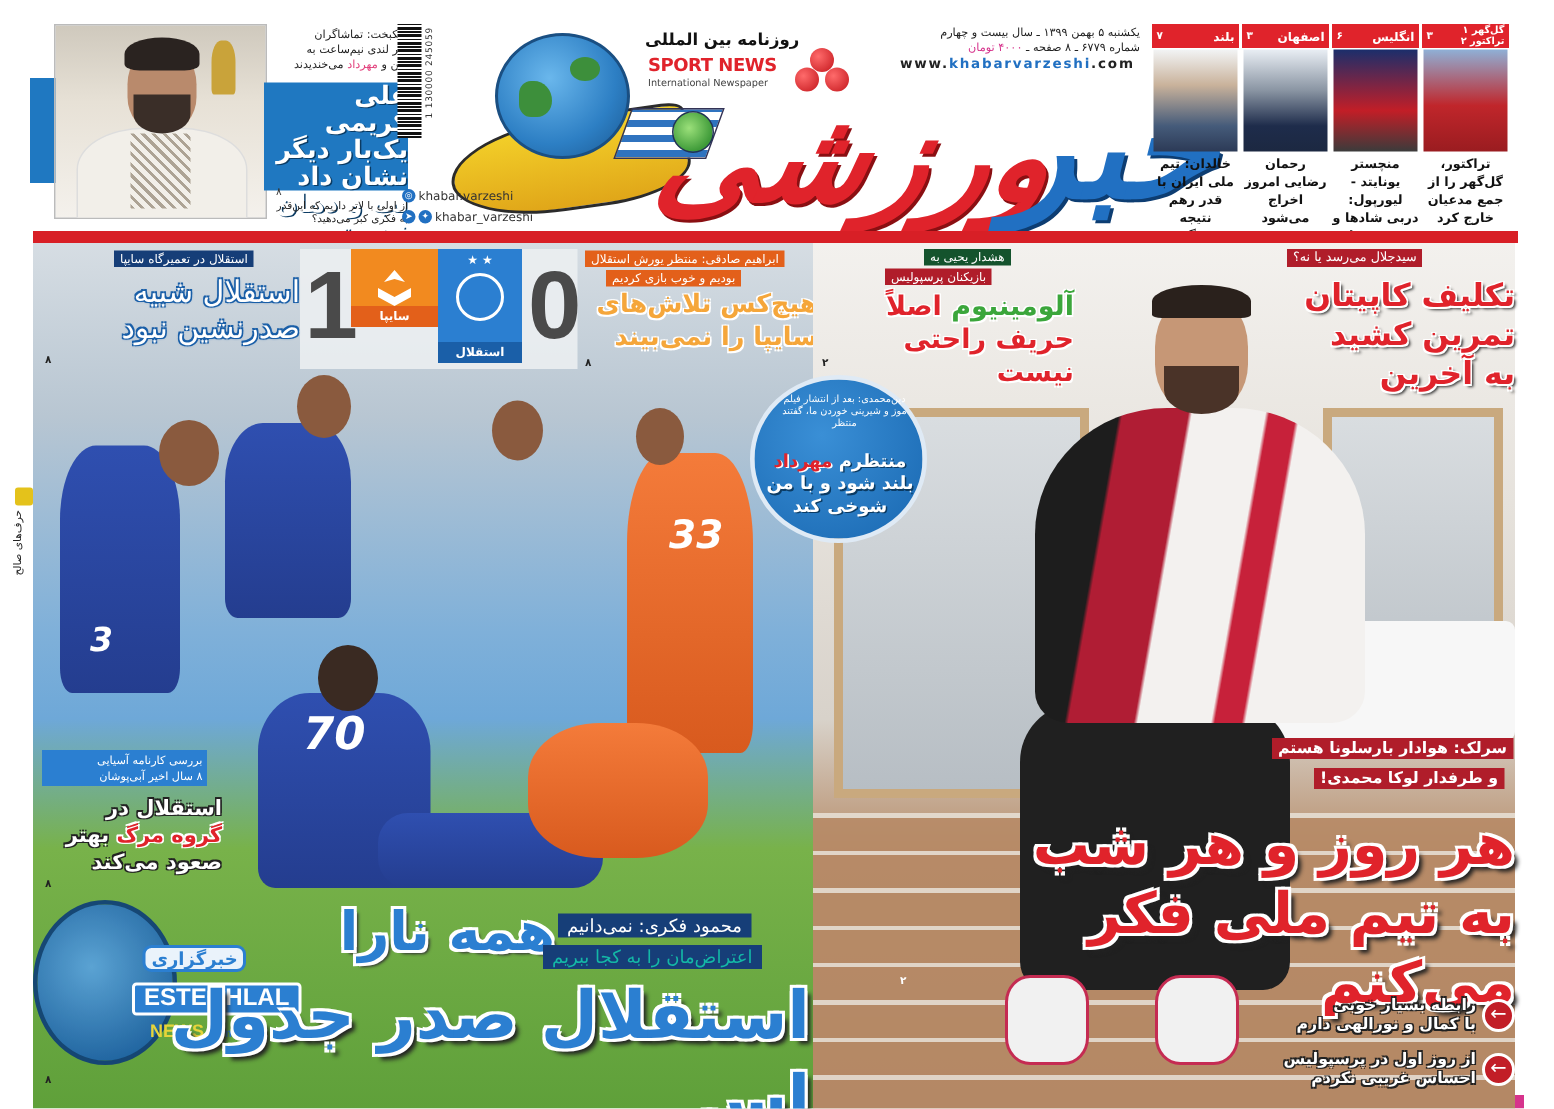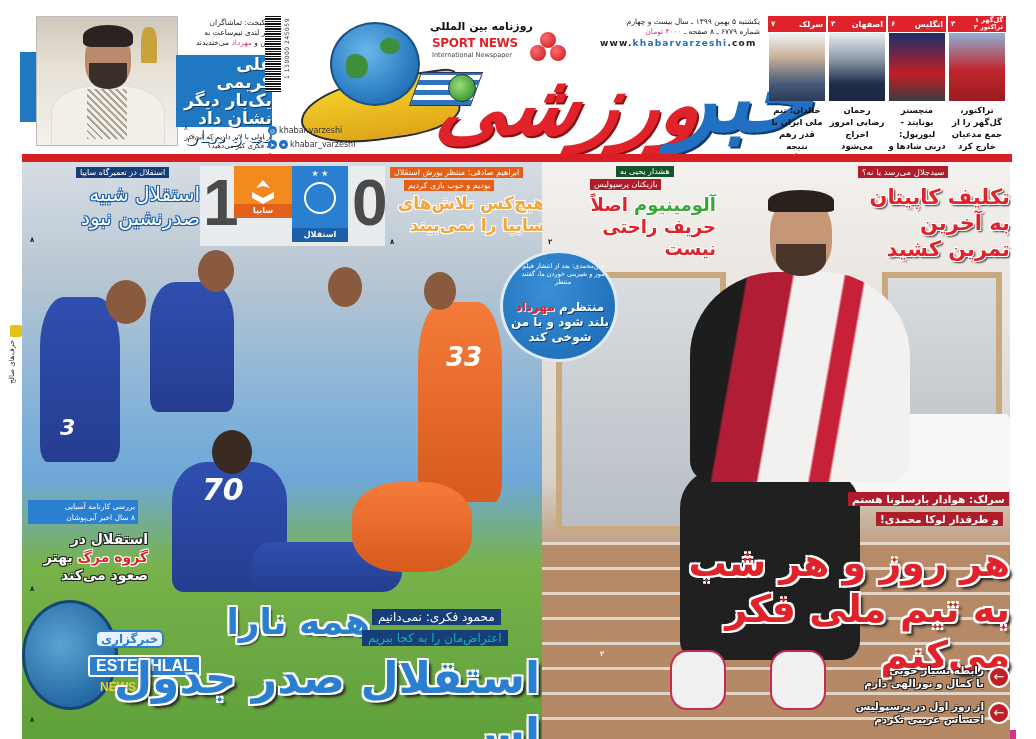--- a/index.html
+++ b/index.html
@@ -242,21 +242,21 @@
   <div class="bar">
       <span class="pg">۳</span>
       <span>اصفهان</span>
     </div>
   <div class="pic"></div>
   <div class="cap">رحمان رضایی امروز اخراج می‌شود</div>
 </div>
 <div id="tb4" class="abs topbox">
   <div class="bar">
       <span class="pg">۷</span>
-      <span>سرلک</span>
+      <span>بلند</span>
     </div>
   <div class="pic"></div>
   <div class="cap">خالدان: تیم ملی ایران با قدر رهم نتیجه نمی‌گیرد</div>
 </div>
 
 <div id="red-rule" class="abs"></div>
 
 <div id="left-photo" class="abs">
 
   <div class="player pl-blue" style="left:18px;top:135px;width:80px;height:165px;">
@@ -343,22 +343,22 @@
 <div id="rp-jacket" class="abs"></div>
 <div id="rp-head" class="abs"></div>
 <div id="rp-hair" class="abs"></div>
 <div id="rp-beard" class="abs"></div>
 <div id="rp-shoe1" class="abs"></div>
 <div id="rp-shoe2" class="abs"></div>
 
 <div id="rt-kicker" class="abs rtl">سیدجلال می‌رسد یا نه؟</div>
 <div id="rt-title" class="abs rtl">
   <div>تکلیف کاپیتان</div>
+  <div>تمرین کشید</div>
   <div>به آخرین</div>
-  <div>تمرین کشید</div>
 </div>
 
 <div id="alu-kicker1" class="abs rtl">هشدار یحیی به</div>
 <div id="alu-kicker2" class="abs rtl">بازیکنان پرسپولیس</div>
 <div id="alu-title" class="abs rtl">
   <div><span class="g">آلومینیوم</span><span> اصلاً</span></div>
   <div>حریف راحتی نیست</div>
 </div>
 <div class="abs pg-mark" style="left:548px;top:238px;">۲</div>
 

